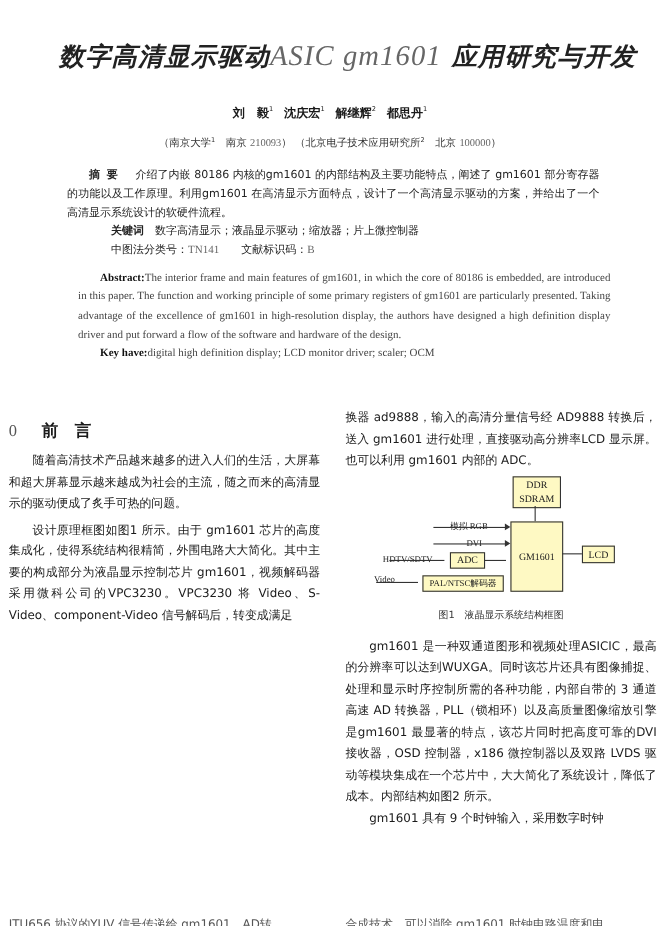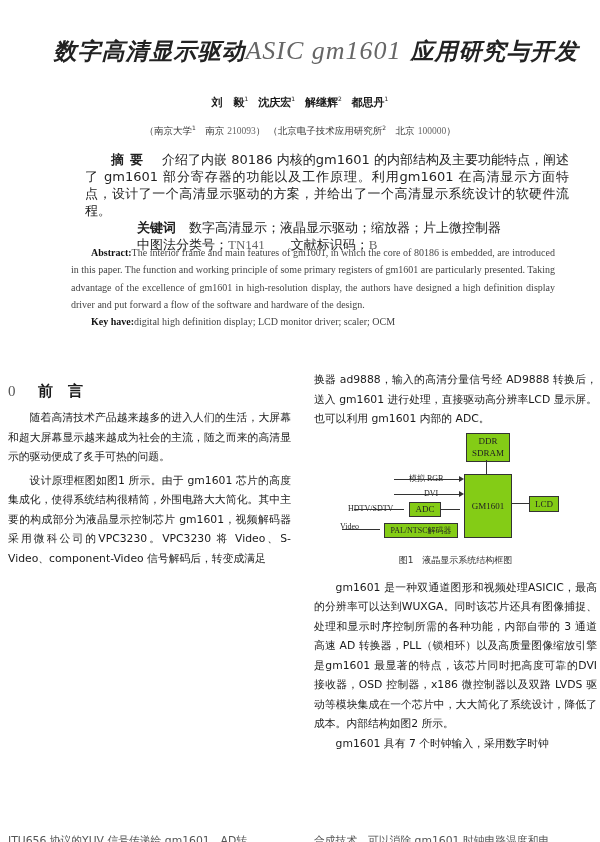--- a/index.html
+++ b/index.html
@@ -19,21 +19,21 @@
   }
   .authors sup { font-size: 6px; font-weight: normal; }
   .affil {
     position: absolute; left: 0; top: 124px; width: 600px; text-align: center;
     font-size: 9.5px; color: #333;
   }
   .affil sup { font-size: 6px; }
   .affil .num { font-family: "Liberation Serif", serif; color: #666; }
   .abstract-cn {
     position: absolute; left: 61px; top: 151px; width: 484px;
-    font-size: 13px; line-height: 17px; text-align: justify; color: #222; margin-left: 24px;
+    font-size: 10px; line-height: 17px; text-align: justify; color: #222;
   }
   .abstract-cn p { margin: 0; text-indent: 2em; }
   .abstract-cn .lbl { font-weight: bold; letter-spacing: 6px; }
   .abstract-cn .latin { font-family: "Liberation Serif", serif; color: #666; }
   .kv { margin: 0; padding-left: 2em; }
   .abstract-en {
     position: absolute; left: 71px; top: 244px; width: 484px;
     font-family: "Liberation Serif", "DejaVu Serif", serif;
     font-size: 10px; line-height: 17.3px; text-align: justify; color: #444;
   }
@@ -42,21 +42,21 @@
   .col { position: absolute; width: 283px; font-size: 10.8px; line-height: 19.5px; text-align: justify; color: #1a1a1a; }
   .col-left { left: 8px; top: 378px; }
   .col-right { left: 314px; top: 370px; }
   .col p { margin: 0; }
   .col .ind { text-indent: 2em; }
   .latin { font-family: "Liberation Serif", "DejaVu Serif", serif; color: #666; }
   .h1 { font-size: 15px; font-weight: bold; margin: 0; line-height: 26px; }
   .h1 .n { font-family: "Liberation Serif", serif; font-weight: normal; color: #555; display: inline-block; width: 30px; }
   .h1 .latin { font-weight: normal; font-size: 16px; color: #444; }
   .figure { position: relative; width: 283px; height: 145px; }
-  .fig-box { position: absolute; border: 1px solid #333; font-family: "Liberation Serif", serif; font-size: 9px; text-align: center; color: #222; background: #84cc16; }
+  .fig-box { position: absolute; border: 1px solid #333; font-family: "Liberation Serif", serif; font-size: 9px; text-align: center; color: #222; background: #fef9c3; }
   .fig-line { position: absolute; background: #333; height: 1px; }
   .fig-label { position: absolute; font-size: 8px; font-family: "Liberation Serif", serif; color: #222; white-space: nowrap; }
   .fig-caption { position: absolute; left: 0; width: 283px; top: 122px; text-align: center; font-size: 9px; color: #333; }
   .arrow { position: absolute; width: 0; height: 0; border-top: 3px solid transparent; border-bottom: 3px solid transparent; border-left: 5px solid #333; }
   .cut { position: absolute; font-size: 10.8px; color: #555; white-space: nowrap; overflow: hidden; height: 8px; }
 </style>
 </head>
 <body>
 
 <div class="title">
@@ -112,15 +112,15 @@
     <div class="fig-line" style="left:40px; top:80px; width:50px;"></div>
     <div class="fig-box" style="left:95px; top:73px; width:30px; height:13px; line-height:13px;">ADC</div>
     <div class="fig-line" style="left:126px; top:80px; width:20px;"></div>
     <div class="fig-label" style="left:26px; top:88px;">Video</div>
     <div class="fig-line" style="left:28px; top:100px; width:38px;"></div>
     <div class="fig-box" style="left:70px; top:94px; width:72px; height:13px; line-height:13px; font-size:8px;">PAL/NTSC解码器</div>
     <div class="fig-caption">图1　液晶显示系统结构框图</div>
   </div>
 
   <p class="ind" style="margin-top:4px;">gm1601 是一种双通道图形和视频处理ASICIC，最高的分辨率可以达到WUXGA。同时该芯片还具有图像捕捉、处理和显示时序控制所需的各种功能，内部自带的 3 通道高速 AD 转换器，PLL（锁相环）以及高质量图像缩放引擎是gm1601 最显著的特点，该芯片同时把高度可靠的DVI 接收器，OSD 控制器，x186 微控制器以及双路 LVDS 驱动等模块集成在一个芯片中，大大简化了系统设计，降低了成本。内部结构如图2 所示。</p>
-  <p class="ind">gm1601 具有 7 个时钟输入，采用数字时钟</p>
+  <p class="ind">gm1601 具有 9 个时钟输入，采用数字时钟</p>
 </div>
 <div class="cut" style="left:314px; top:834px; width:283px;">合成技术，可以消除 gm1601 时钟电路温度和电</div>
 
 </body></html>

